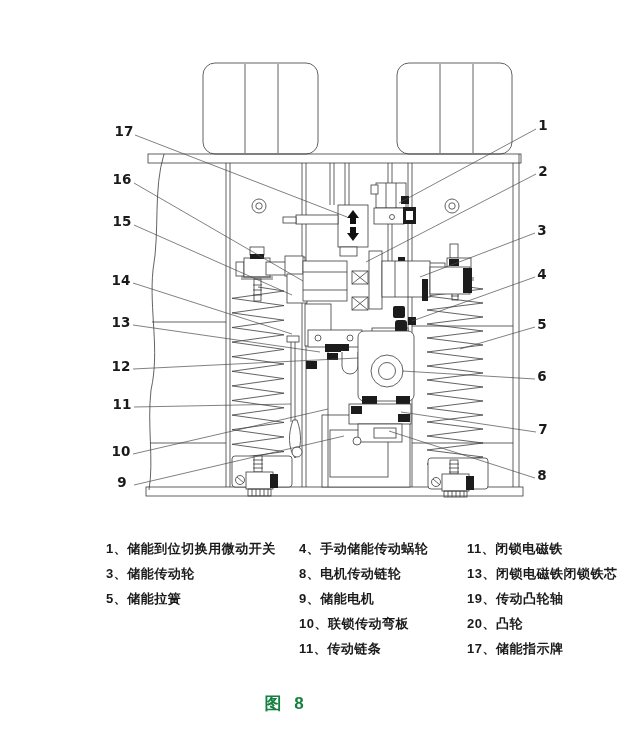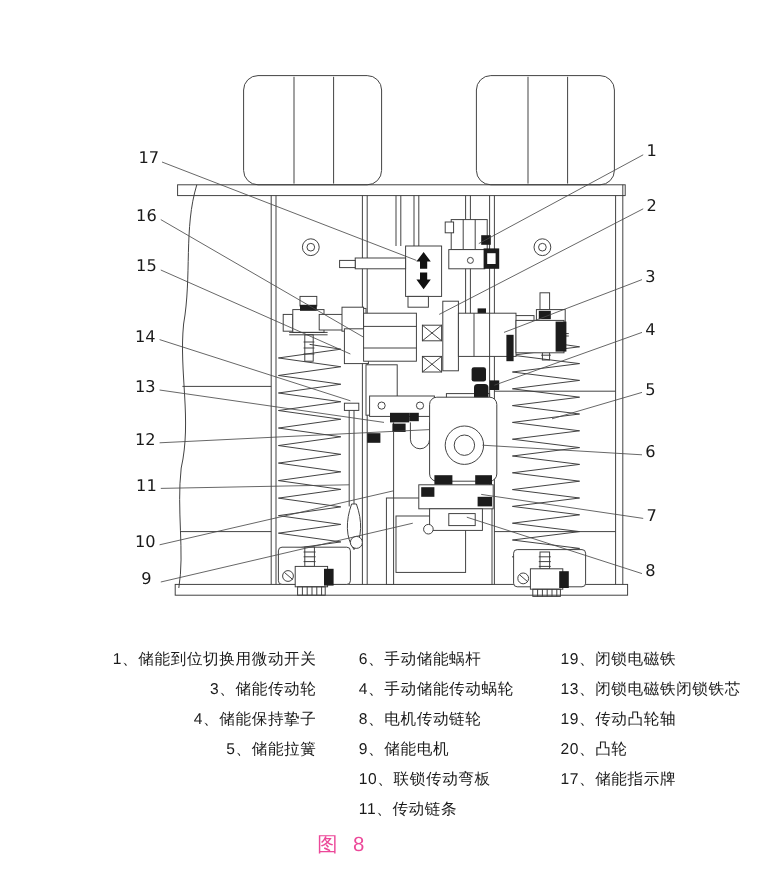--- a/index.html
+++ b/index.html
@@ -1,27 +1,27 @@
 <!DOCTYPE html>
 <html><head>
 <meta charset="utf-8">
 <style>
   html,body{margin:0;padding:0;background:#fff;}
   .page{position:relative;width:640px;height:743px;background:#ffffff;overflow:hidden;
-        font-family:"Liberation Sans","DejaVu Sans",sans-serif;}
+        font-family:"Liberation Sans","DejaVu Sans",sans-serif;font-weight:bold;}
   svg{position:absolute;left:0;top:0;}
   svg text{font-size:13.5px;fill:#1a1a1a;font-family:"DejaVu Sans","Liberation Sans",sans-serif;}
   .legend-col{position:absolute;font-size:13px;line-height:25px;color:#1a1a1a;
               letter-spacing:0.5px;white-space:nowrap;}
   .legend-col div{height:25px;}
-  #col1{left:94px;top:536px;text-align:right;}
+  #col1{left:106px;top:536px;}
   #col2{left:299px;top:536px;}
   #col3{left:467px;top:536px;}
   .caption{position:absolute;top:692px;left:0;width:572px;text-align:center;
-           font-size:17px;color:#ec4899;letter-spacing:4px;}
+           font-size:17px;color:#15803d;letter-spacing:4px;}
 </style>
 </head>
 <body>
 
 <div class="page">
 
   <svg width="640" height="530" viewBox="0 0 640 530">
 
     <g stroke="#3b3b3b" stroke-width="0.8" fill="none">
       <rect x="148" y="154" width="373" height="9"></rect>
@@ -242,33 +242,31 @@
       <text x="542" y="329">5</text>
       <text x="542" y="381">6</text>
       <text x="543" y="434">7</text>
       <text x="542" y="480">8</text>
     </g>
   </svg>
 
   <div class="legend-col" id="col1">
     <div>1、储能到位切换用微动开关</div>
     <div>3、储能传动轮</div>
-    <div>4、储能保持挚子</div>
     <div>5、储能拉簧</div>
   </div>
   <div class="legend-col" id="col2">
-    <div>6、手动储能蜗杆</div>
     <div>4、手动储能传动蜗轮</div>
     <div>8、电机传动链轮</div>
     <div>9、储能电机</div>
     <div>10、联锁传动弯板</div>
     <div>11、传动链条</div>
   </div>
   <div class="legend-col" id="col3">
-    <div>19、闭锁电磁铁</div>
+    <div>11、闭锁电磁铁</div>
     <div>13、闭锁电磁铁闭锁铁芯</div>
     <div>19、传动凸轮轴</div>
     <div>20、凸轮</div>
     <div>17、储能指示牌</div>
   </div>
 
   <div class="caption">图 8</div>
 
 </div>
 

